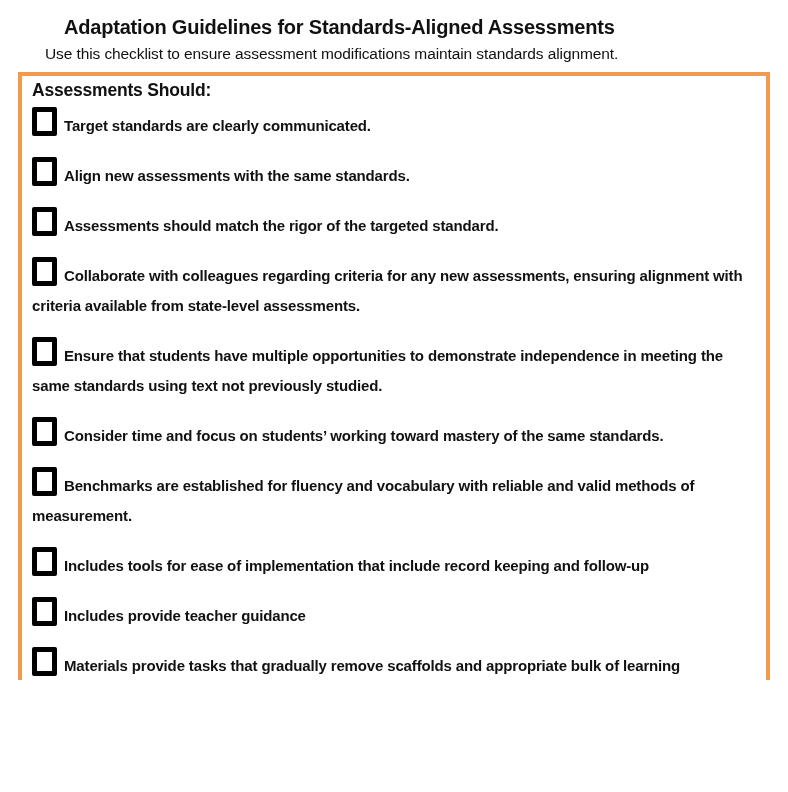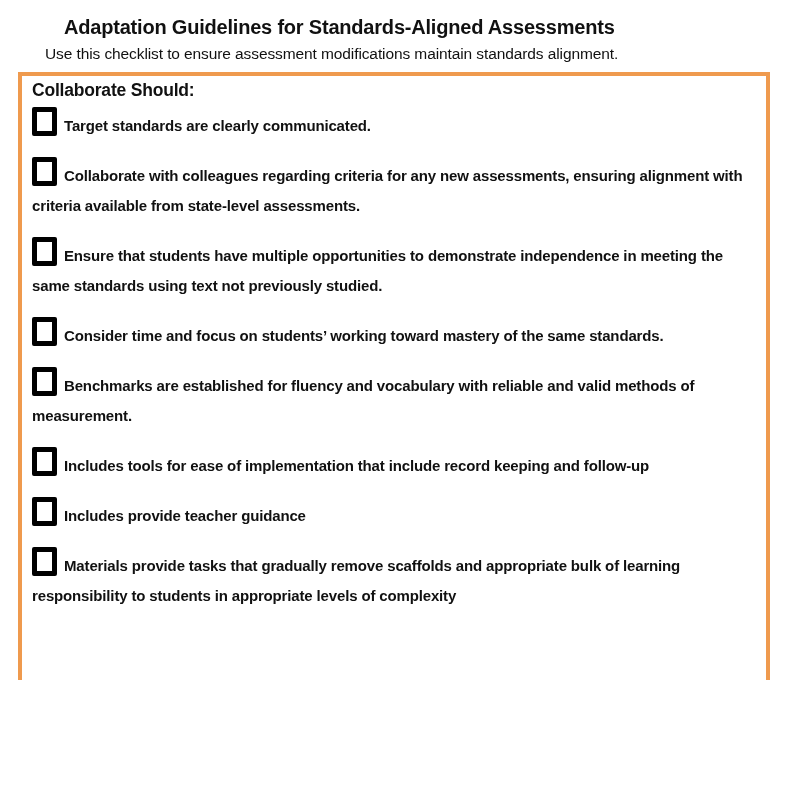--- a/index.html
+++ b/index.html
@@ -73,26 +73,28 @@
   }
 </style>
 </head>
 <body>
 
 <div class="page">
   <h1 class="page-title">Adaptation Guidelines for Standards-Aligned Assessments</h1>
   <p class="page-subtitle">Use this checklist to ensure assessment modifications maintain standards alignment.</p>
 
   <div class="checklist-box" style="border-color: rgb(239, 154, 78);">
-    <h2 class="checklist-header">Collaborate Should:</h2>
+    <h2 class="checklist-header">Assessments Should:</h2>
     <div id="checklist-items">
 
   <p class="item"><span class="checkbox" style="border-color: rgb(0, 0, 0);"></span><span>Target standards are clearly communicated.</span></p>
 
+  <p class="item"><span class="checkbox" style="border-color: rgb(0, 0, 0);"></span><span>Align new assessments with the same standards.</span></p>
 
+  <p class="item"><span class="checkbox" style="border-color: rgb(0, 0, 0);"></span><span>Assessments should match the rigor of the targeted standard.</span></p>
 
   <p class="item"><span class="checkbox" style="border-color: rgb(0, 0, 0);"></span><span>Collaborate with colleagues regarding criteria for any new assessments, ensuring alignment with criteria available from state-level assessments.</span></p>
 
   <p class="item"><span class="checkbox" style="border-color: rgb(0, 0, 0);"></span><span>Ensure that students have multiple opportunities to demonstrate independence in meeting the same standards using text not previously studied.</span></p>
 
   <p class="item"><span class="checkbox" style="border-color: rgb(0, 0, 0);"></span><span>Consider time and focus on students’ working toward mastery of the same standards.</span></p>
 
   <p class="item"><span class="checkbox" style="border-color: rgb(0, 0, 0);"></span><span>Benchmarks are established for fluency and vocabulary with reliable and valid methods of measurement.</span></p>
 
   <p class="item"><span class="checkbox" style="border-color: rgb(0, 0, 0);"></span><span>Includes tools for ease of implementation that include record keeping and follow-up</span></p>

